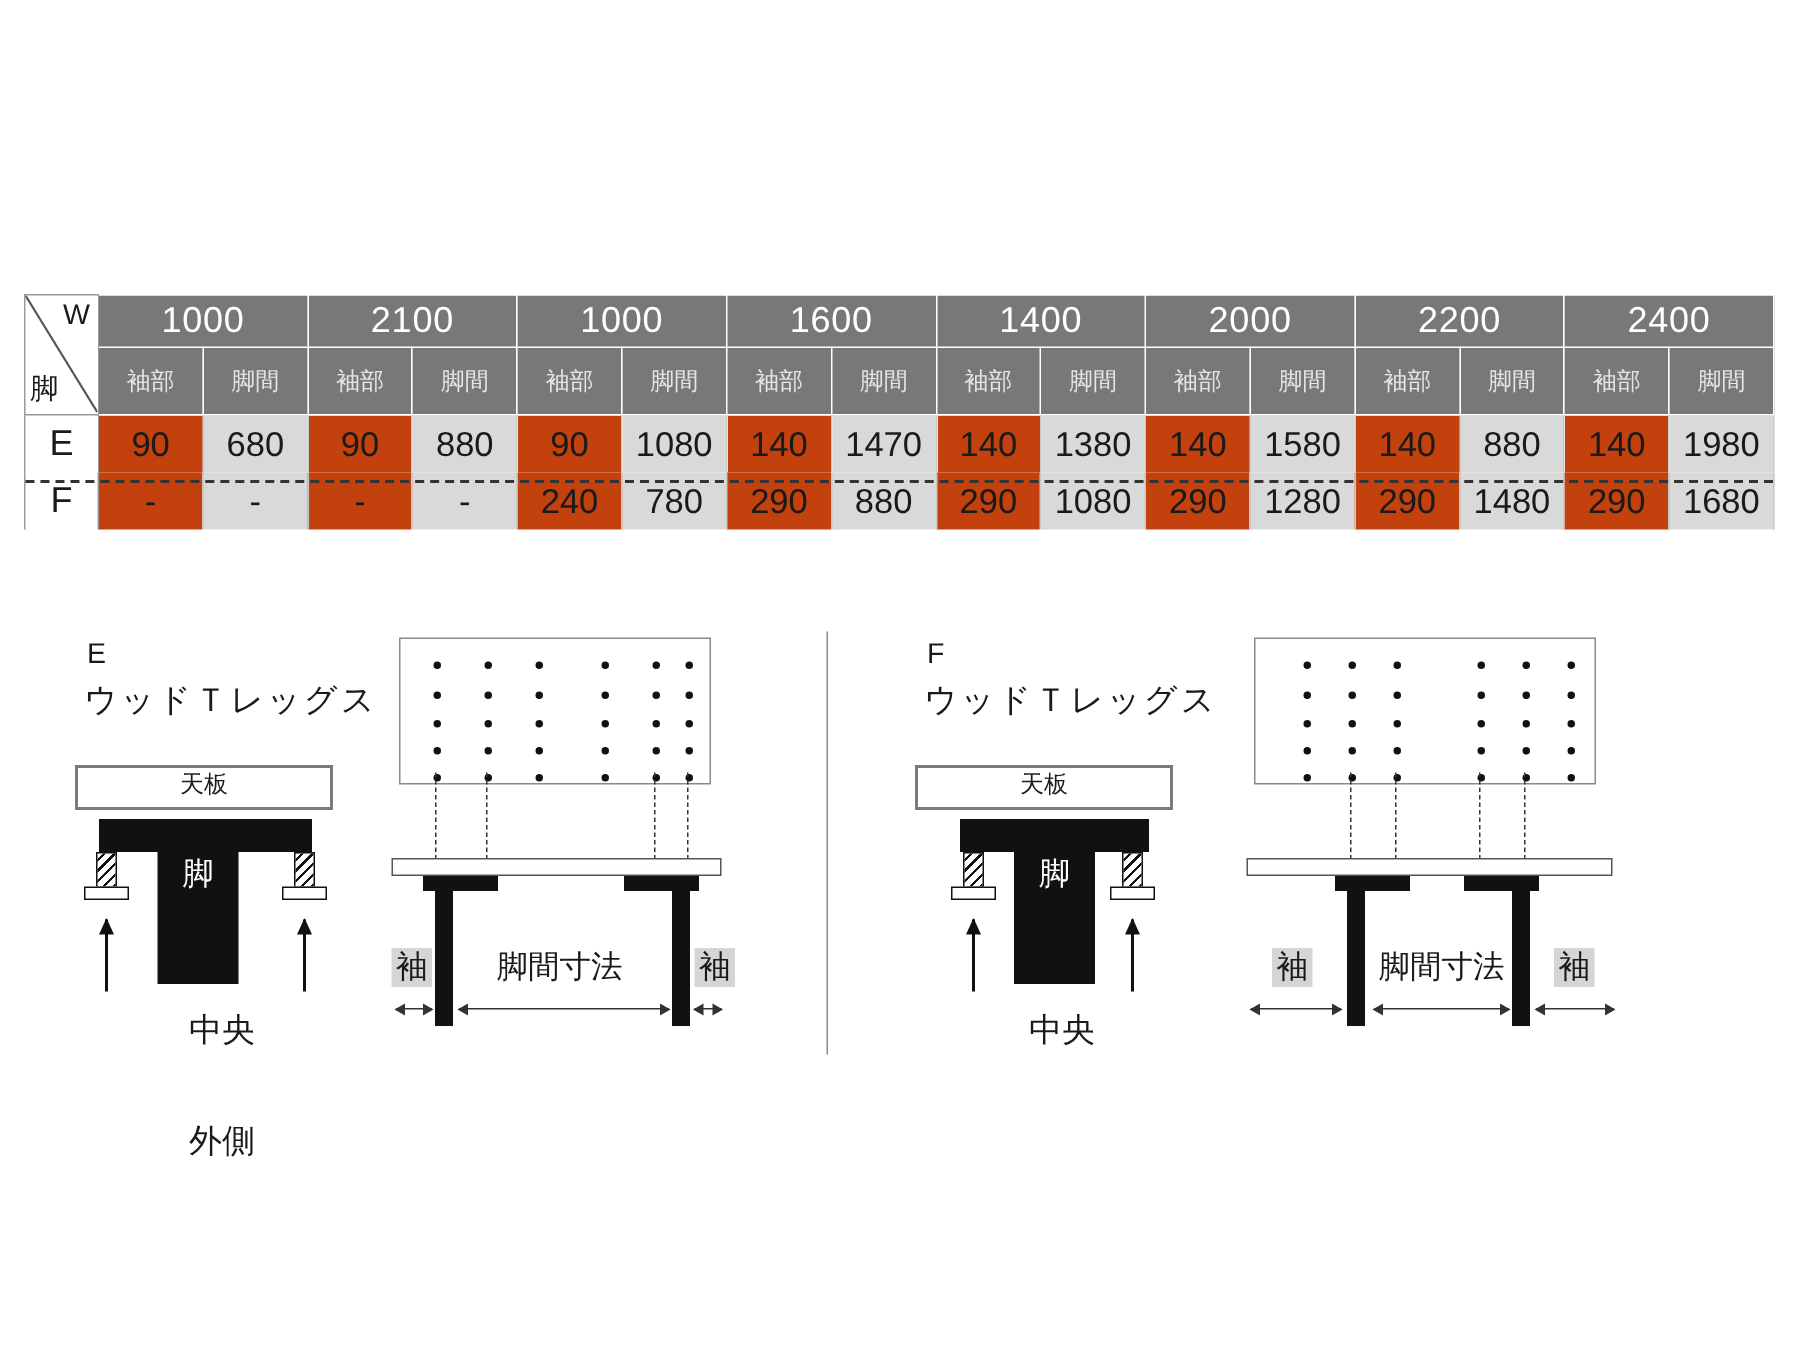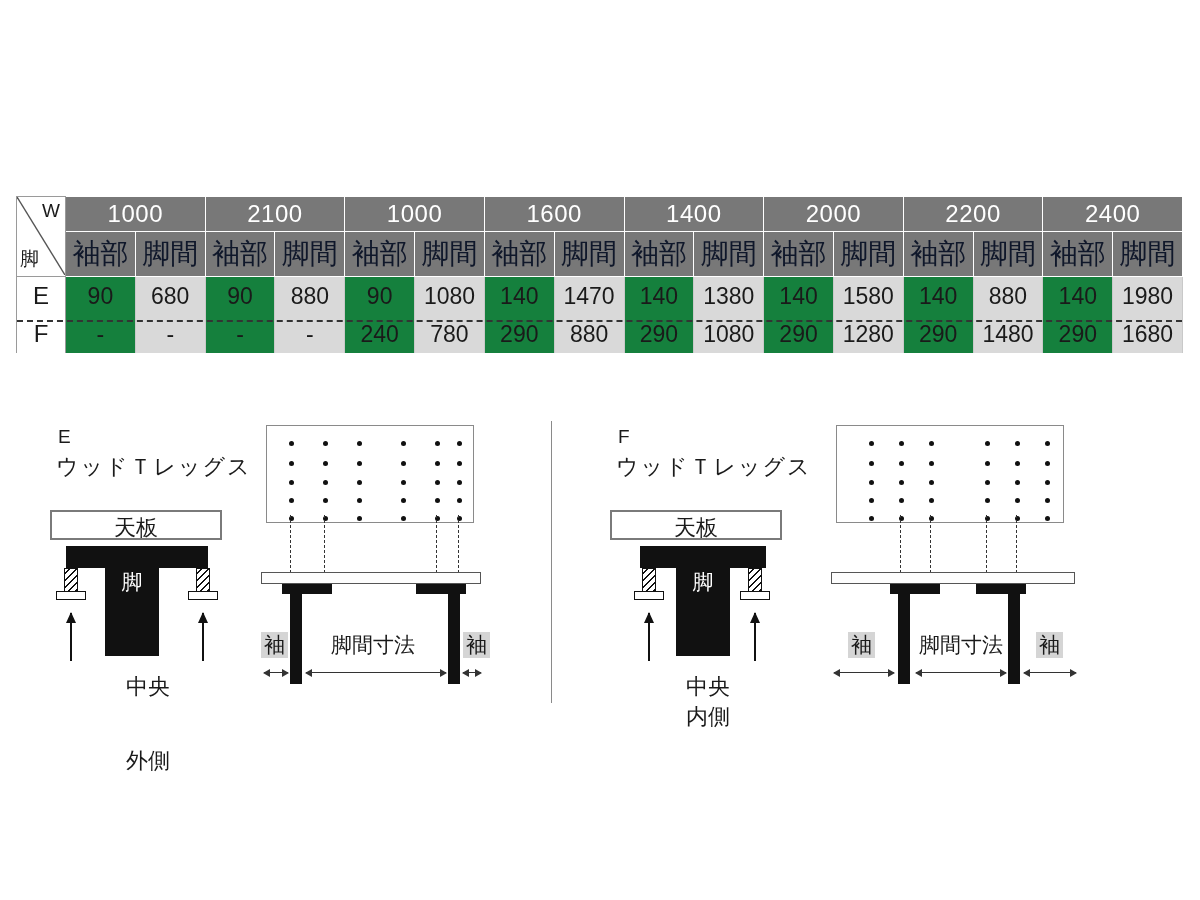--- a/index.html
+++ b/index.html
@@ -38,22 +38,22 @@
   }
   .hdr-w {
     background: #787878;
     color: #ffffff;
     font-size: 24px;
     height: 34px;
     letter-spacing: 0.5px;
   }
   .hdr-sub {
     background: #787878;
-    color: #0f172a;
-    font-size: 28px;
+    color: #e5e5e5;
+    font-size: 16px;
     height: 44px;
   }
   .corner {
     background: #ffffff;
     position: relative;
     border: 1px solid #9a9a9a !important;
     width: 48px;
   }
   .corner .diag {
     position: absolute;
@@ -76,21 +76,21 @@
   .rowlab {
     background: #ffffff;
     color: #1a1a1a;
     font-size: 24px;
     border-left: 1px solid #9a9a9a !important;
     border-right: 1px solid #9a9a9a !important;
   }
   td.cell {
     font-size: 23px;
     height: 38px;
-    background: #15803d;
+    background: #c2410c;
     color: #1a1a1a;
     border-left: 1px solid #c9c9c9 !important;
     border-right: 1px solid #c9c9c9 !important;
   }
   td.cell.shade { background: #d9d9d9; }
   tr.row-e td.cell, tr.row-e td.rowlab { border-bottom: none !important; }
   tr.row-f td.cell, tr.row-f td.rowlab { border-top: none !important; }
   tr.row-e { position: relative; }
   #dash-sep {
     position: absolute;
@@ -148,21 +148,21 @@
     width: 172px;
     height: 30px;
     border: 2px solid #7a7a7a;
     background: #ffffff;
     box-sizing: border-box;
   }
   .top-board span {
     position: absolute;
     left: 0; right: 0; top: 1px;
     text-align: center;
-    font-size: 22px;
+    font-size: 16px;
     color: #1a1a1a;
   }
   .tee-flange {
     position: absolute;
     background: #111111;
   }
   .tee-post {
     position: absolute;
     background: #111111;
   }
@@ -451,21 +451,20 @@
       <div class="shaft"></div>
       <div class="head"></div>
     </div>
     <div class="bolt" style="left:152px; top:68px;">
       <div class="shaft"></div>
       <div class="head"></div>
     </div>
     <div class="arrow-up" style="left:60px; top:113px; height:48px;"></div>
     <div class="arrow-up" style="left:166px; top:113px; height:48px;"></div>
     <div class="pos-label" style="top:172px;">中央</div>
-    <div class="pos-label" style="top:202px;">内側</div>
   </div>
 
   <div class="elev" style="left:240px;">
     <div class="dot-panel" style="left:8px; top:5px; width:228px; height:98px;">
       <div class="dot" style="left:32px;  top:15px;"></div>
         <div class="dot" style="left:62px;  top:15px;"></div>
         <div class="dot" style="left:92px;  top:15px;"></div>
       <div class="dot" style="left:148px; top:15px;"></div>
         <div class="dot" style="left:178px; top:15px;"></div>
         <div class="dot" style="left:208px; top:15px;"></div>

